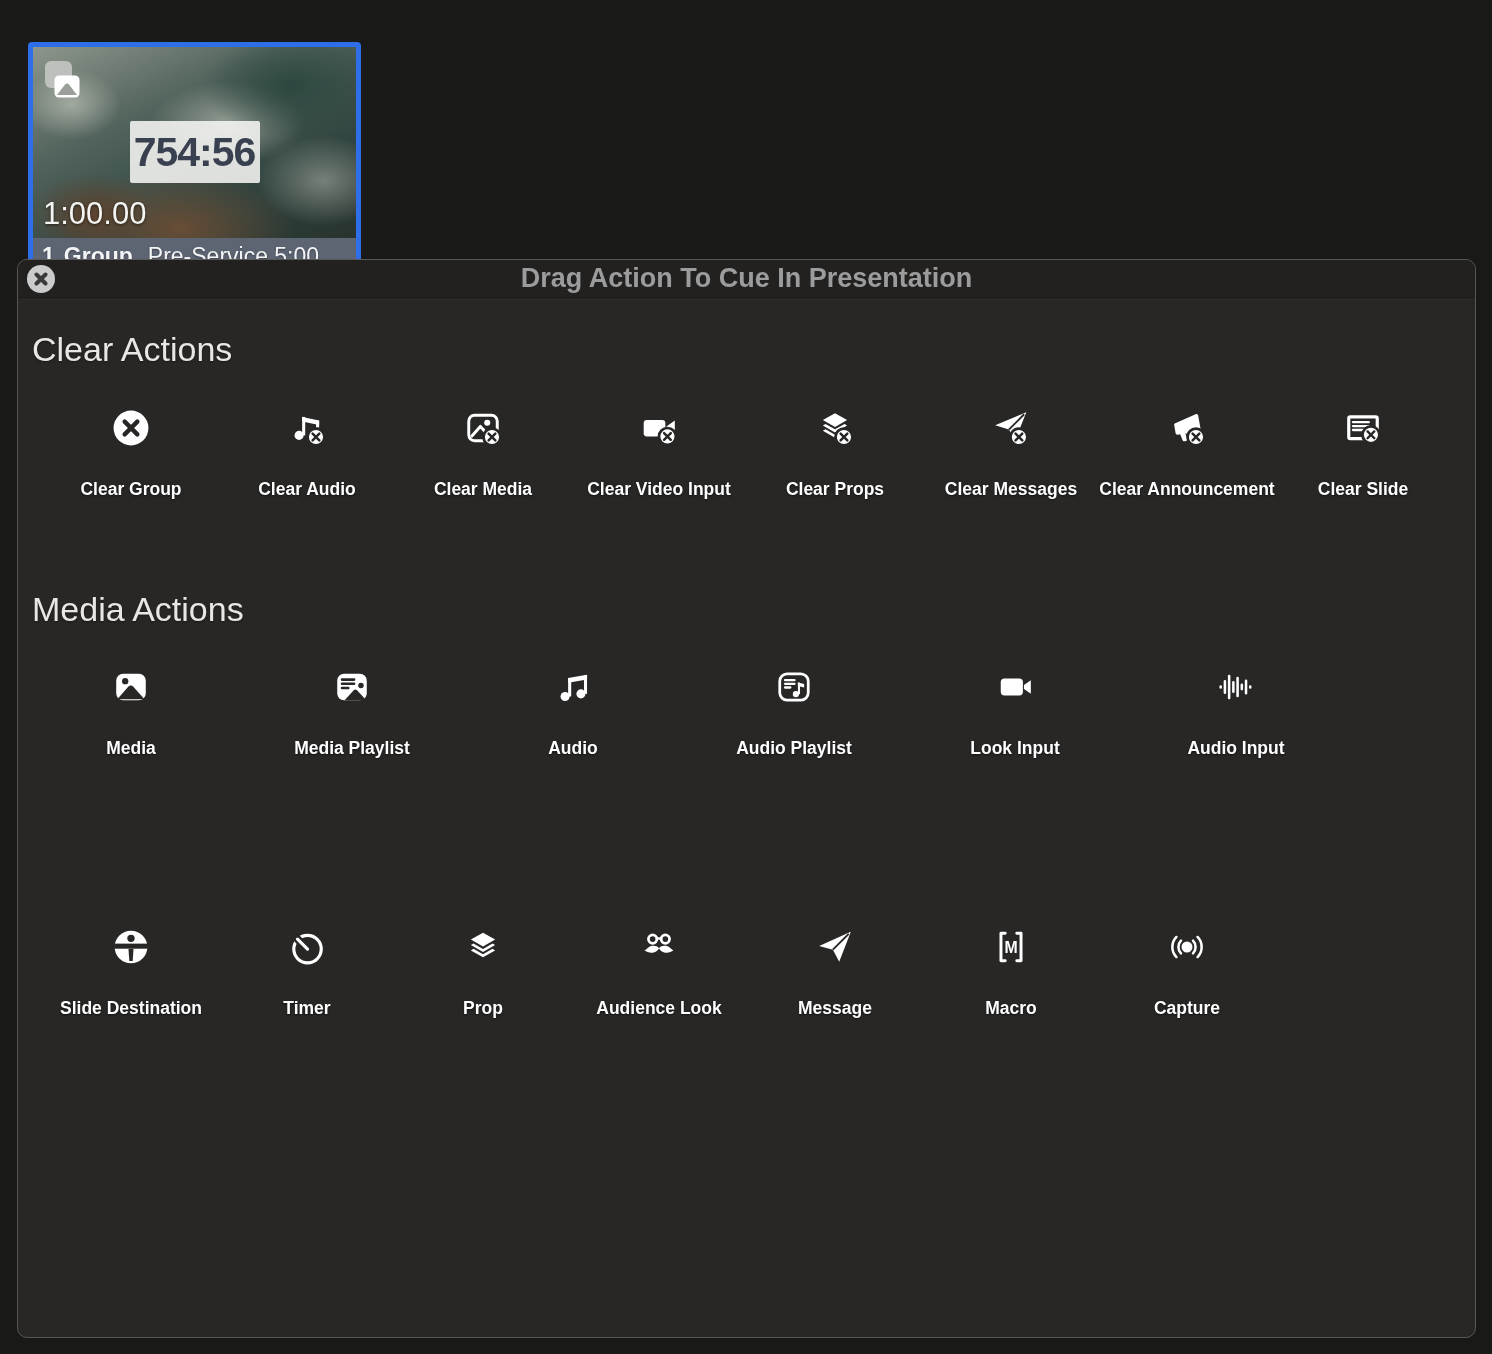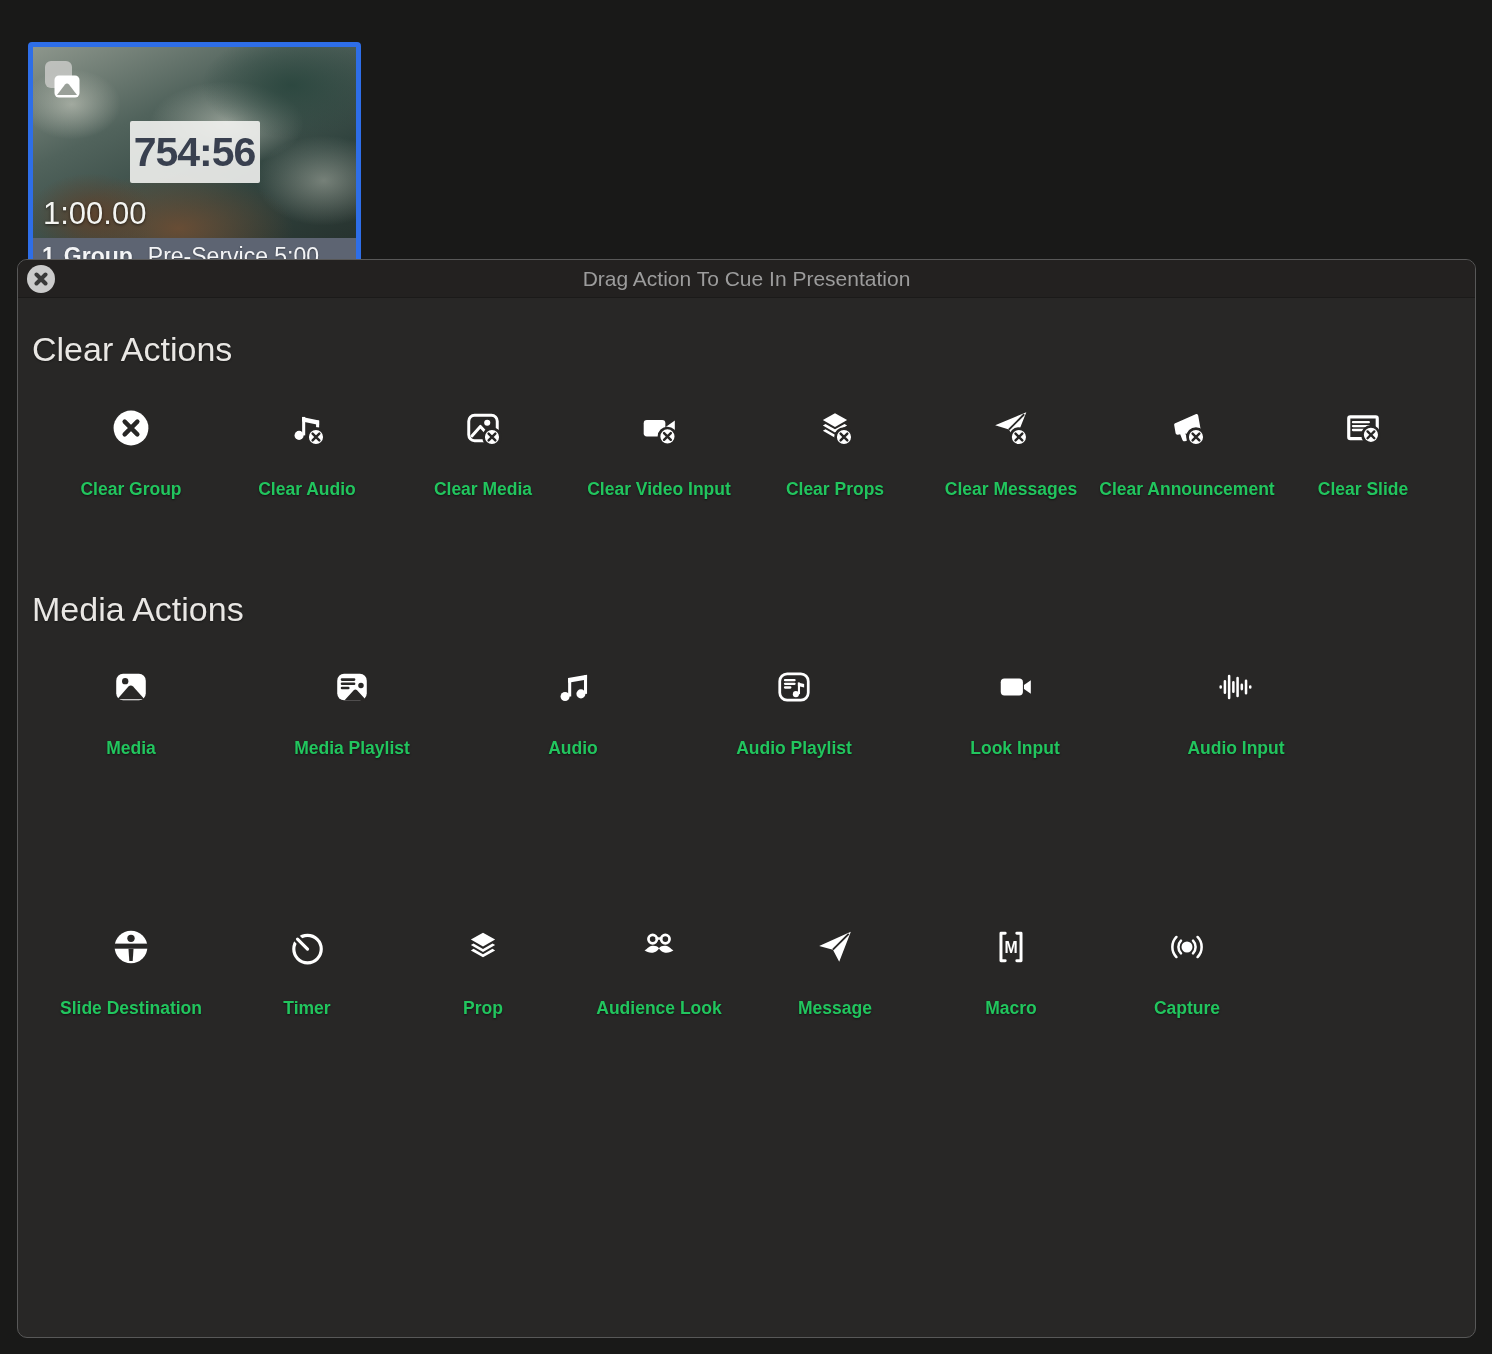--- a/index.html
+++ b/index.html
@@ -34,35 +34,35 @@
                font-size:23px; text-shadow:0 1px 2px rgba(0,0,0,.35); white-space:nowrap; }
   .cue-num { font-weight:800; }
   .cue-grp { font-weight:700; }
   .cue-title { font-weight:500; margin-left:6px; }
 
   
   .panel { position:absolute; left:17px; top:259px; width:1459px; height:1079px;
            background:#282726; border:1px solid #585858; border-radius:10px; overflow:hidden; }
   .panel-titlebar { position:relative; height:38px; background:#232120;
            border-bottom:1px solid #1b1a19; display:flex; align-items:center; justify-content:center; }
-  .panel-title { color:#9c9c9c; font-size:21px; }
+  .panel-title { color:#9c9c9c; font-size:27px;font-weight:bold; }
   .close-btn { position:absolute; left:9px; top:5px; width:28px; height:28px; border-radius:50%;
            background:#cbcbcb; display:flex; align-items:center; justify-content:center; }
   .close-x { stroke:#3a3a3a; stroke-width:4; stroke-linecap:round; }
 
   .section-heading { position:absolute; left:14px; color:#e9e7e4; font-size:34px;
            font-weight:400; line-height:46px; text-shadow:0 1px 2px rgba(0,0,0,.4); }
   .h1 { top:66px; } .h2 { top:326px; } .h3 { top:585px; }
 
   .action-row { position:absolute; left:25px; width:1410px; display:grid;
            grid-template-columns:repeat(8, 176px); }
   .r1 { top:142px; } .r2 { top:401px;gap:45px; } .r3 { top:661px; }
   .action-item { display:flex; flex-direction:column; align-items:center; }
   .action-iconbox { height:52px; display:flex; align-items:center; justify-content:center; }
-  .action-label { margin-top:24px; color:#22c55e; font-size:17.5px; font-weight:700;
+  .action-label { margin-top:24px; color:#ffffff; font-size:17.5px; font-weight:700;
            line-height:22px; text-align:center; max-width:176px;
            text-shadow:0 1px 2px rgba(0,0,0,.55); }
   svg { display:block; }
   .ic { fill:#ffffff; }
   .ic-stroke { fill:none; stroke:#ffffff; stroke-linecap:round; stroke-linejoin:round; }
 </style>
 </head>
 <body>
 
 <div class="stage-area">

